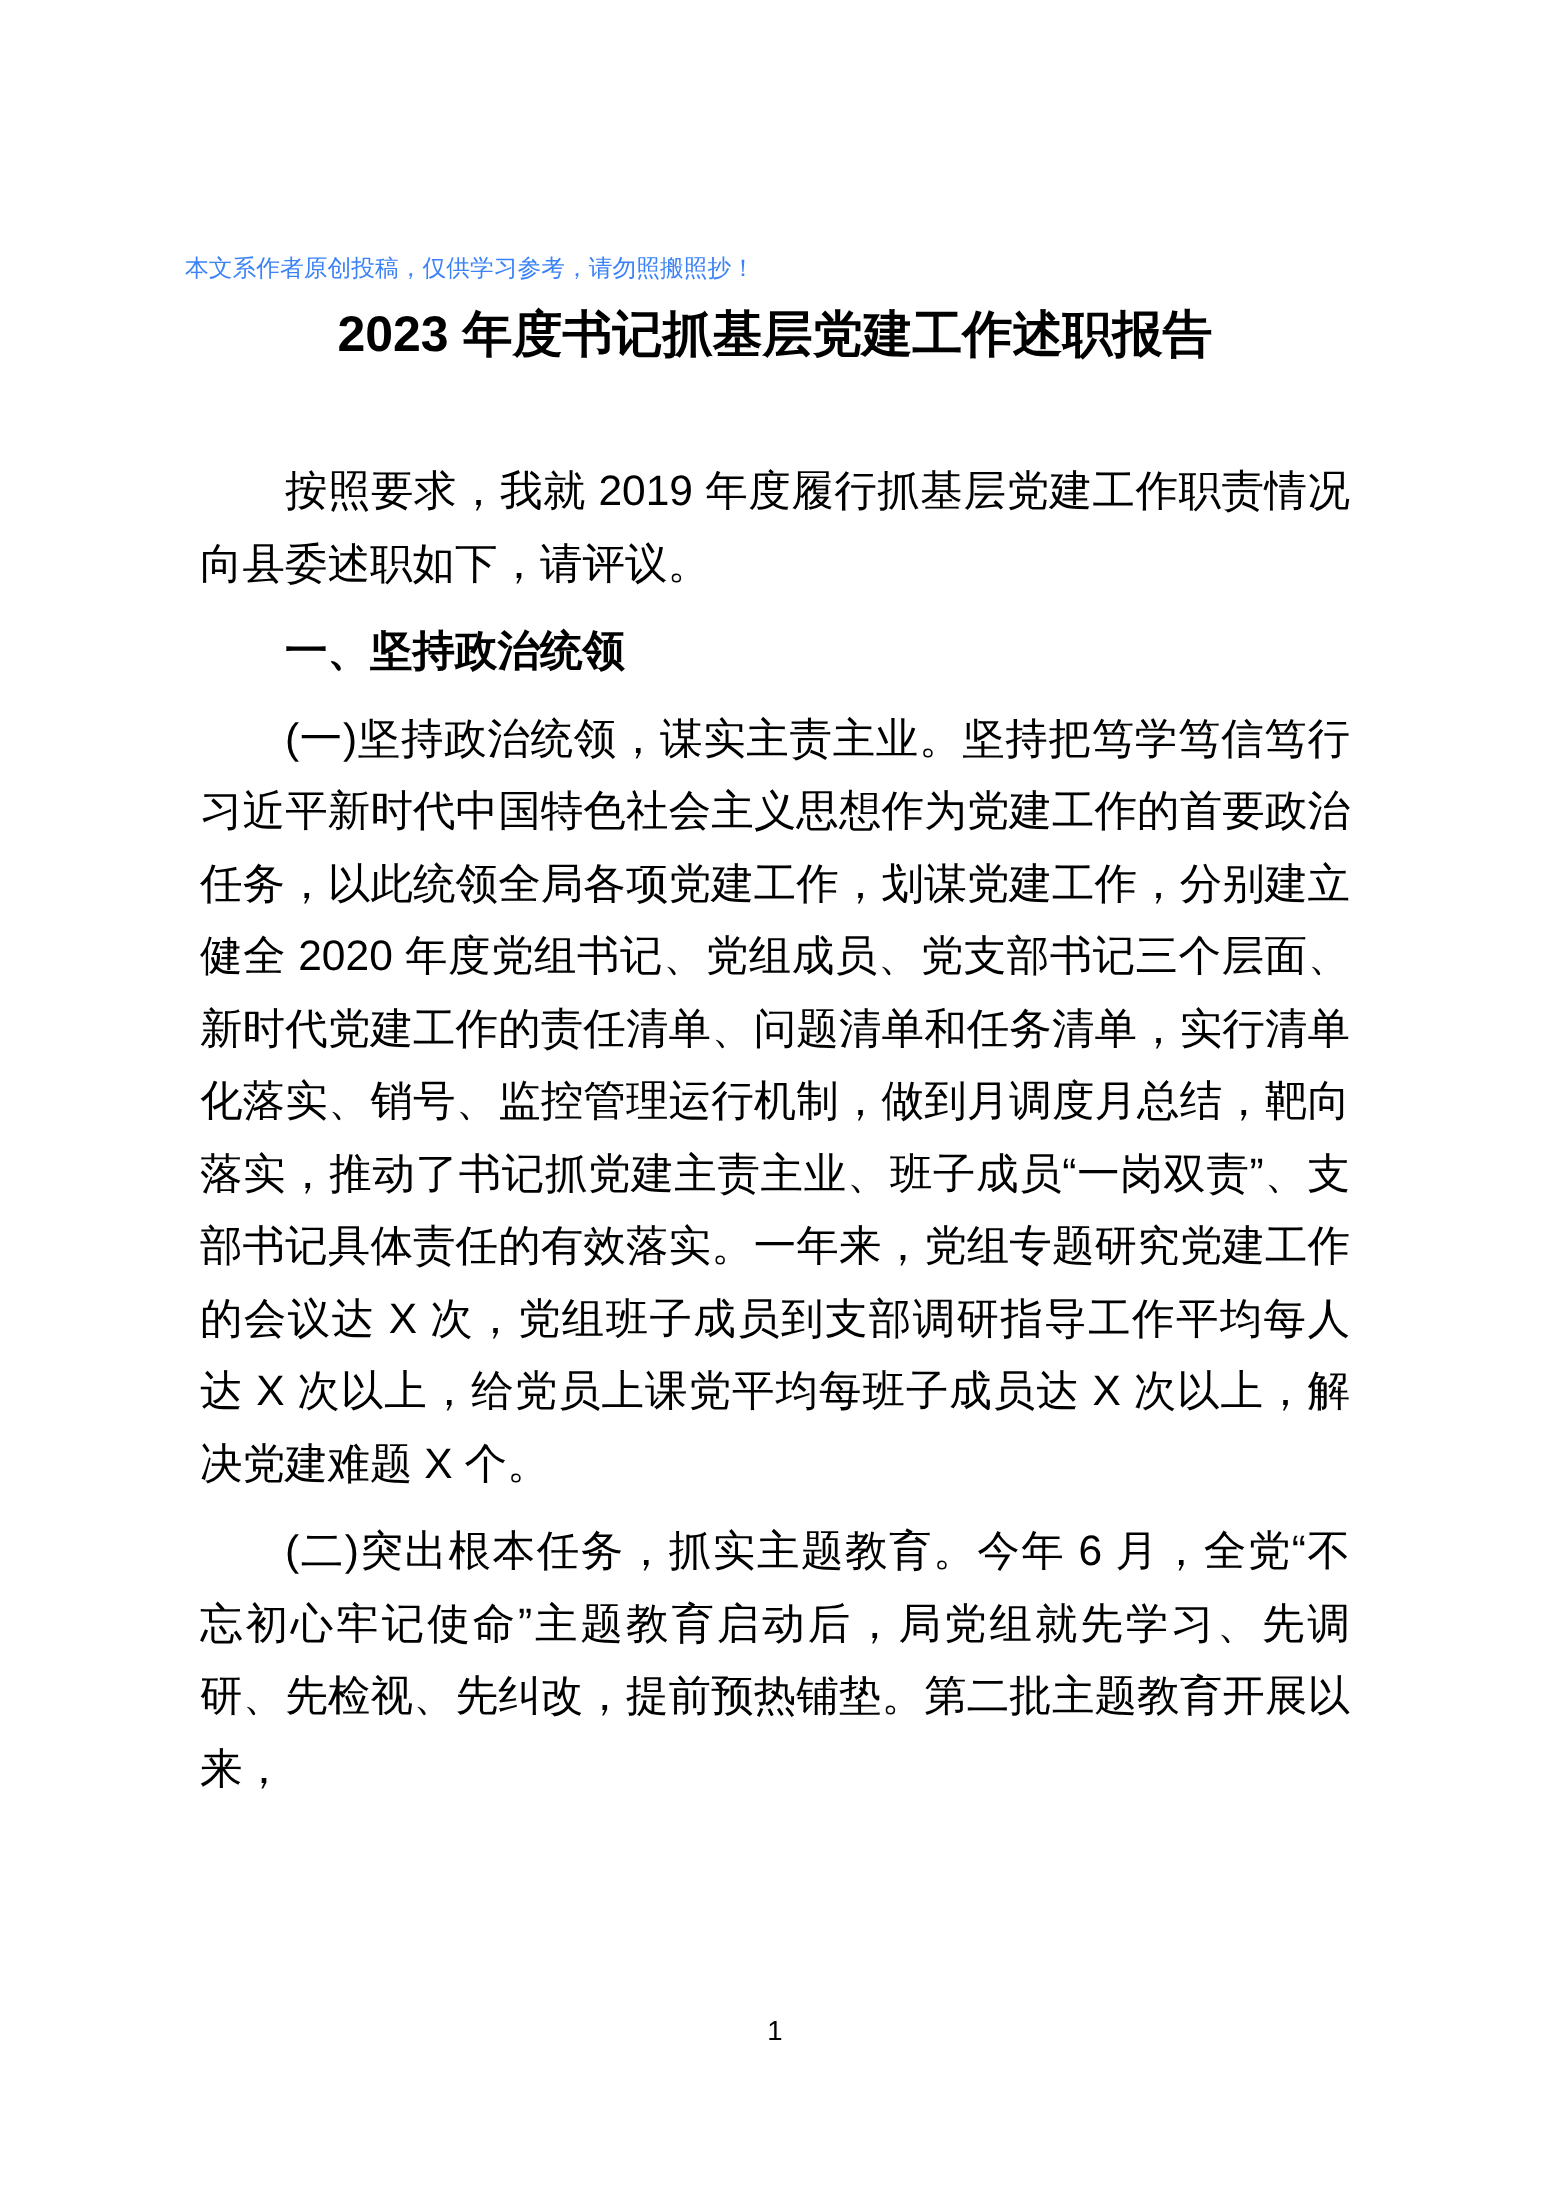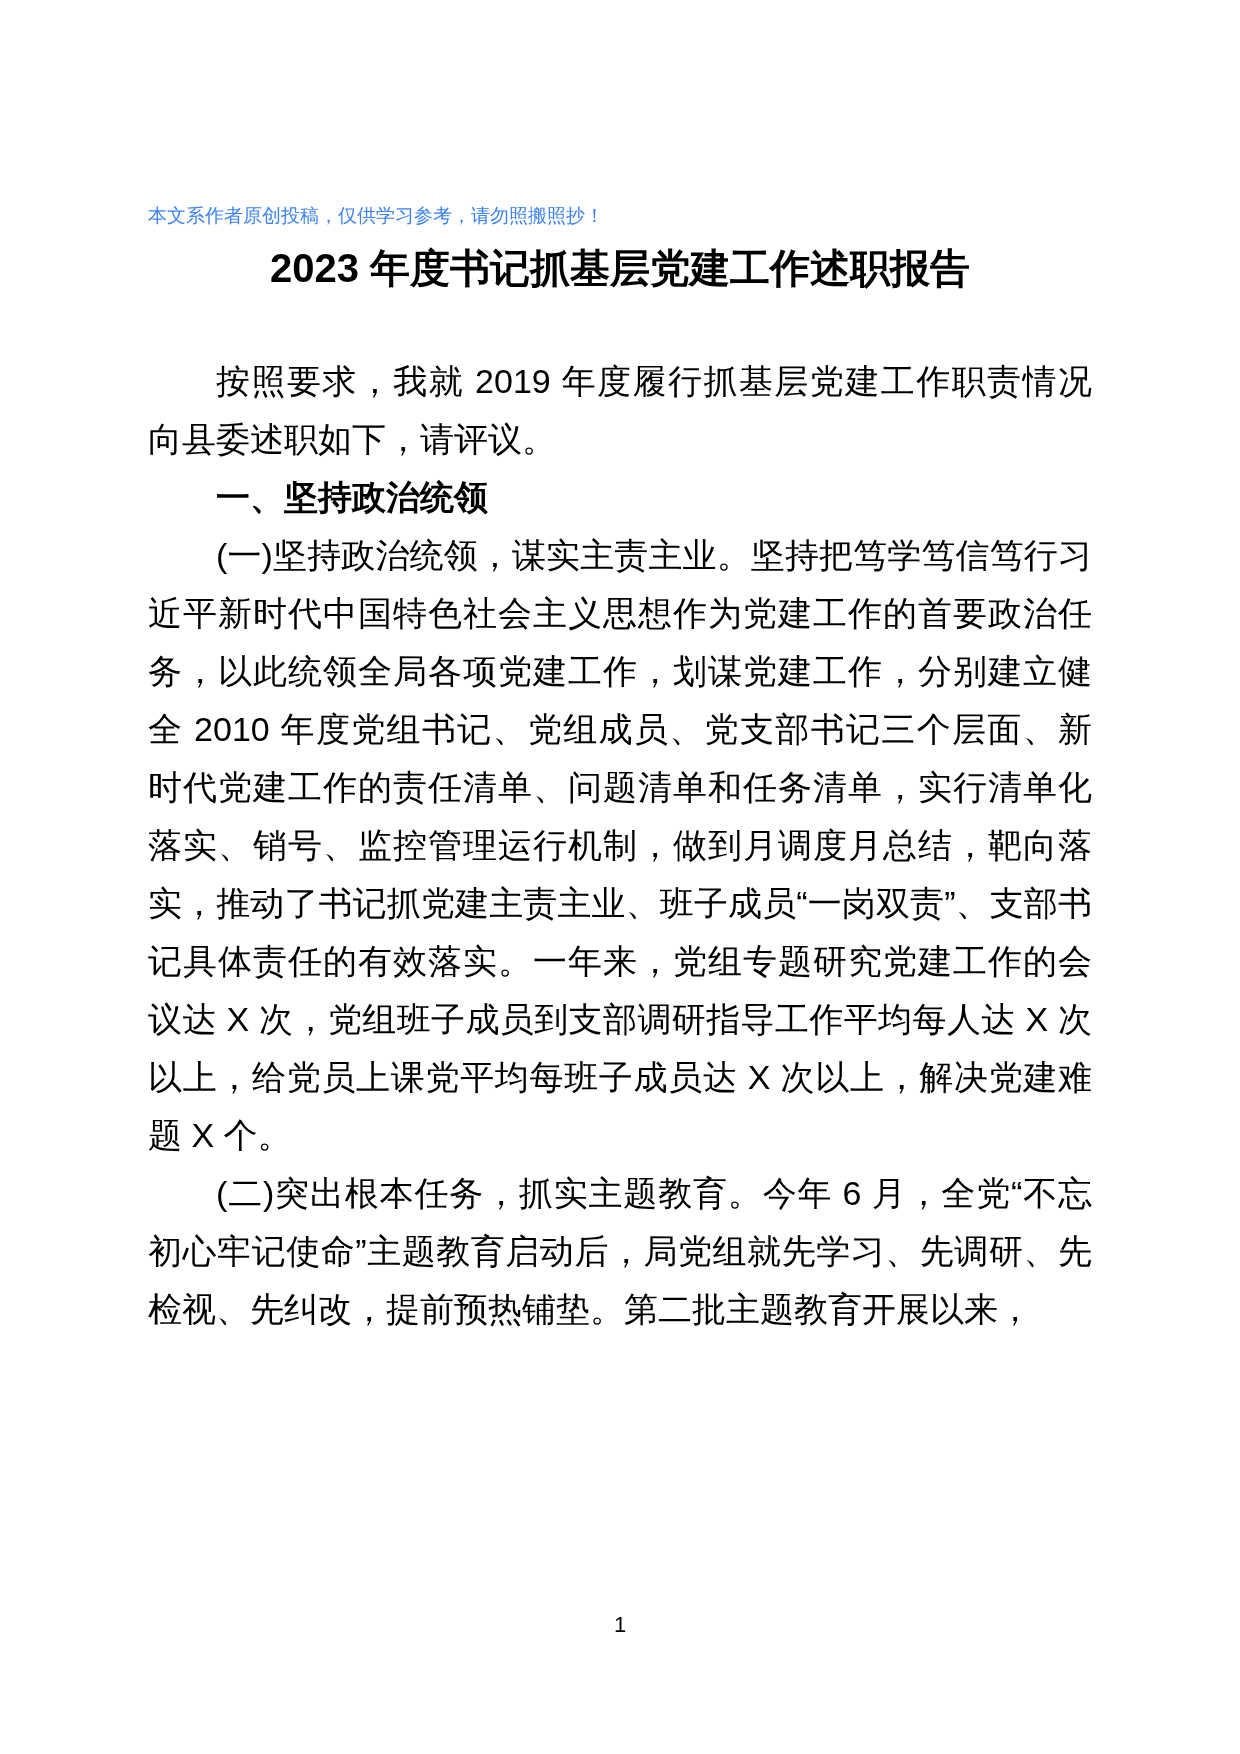--- a/index.html
+++ b/index.html
@@ -42,21 +42,21 @@
       left: 148px;
       top: 352px;
       width: 944px;
       font-size: 34px;
       line-height: 58px;
       text-align: justify;
       text-justify: inter-ideograph;
       color: #000000;
     }
     .para {
-      margin: 0;
+      margin: 12px;
       text-indent: 2em;
       word-break: break-all;
     }
     .para.heading {
       font-weight: 700;
     }
     .page-number {
       position: absolute;
       left: 0;
       top: 1612px;
@@ -71,19 +71,19 @@
 
 <div class="page">
 
   <div class="disclaimer">本文系作者原创投稿，仅供学习参考，请勿照搬照抄！</div>
 
   <h1 class="doc-title">2023 年度书记抓基层党建工作述职报告</h1>
 
   <div class="doc-body">
     <p class="para">按照要求，我就 2019 年度履行抓基层党建工作职责情况向县委述职如下，请评议。</p>
     <p class="para heading">一、坚持政治统领</p>
-    <p class="para">(一)坚持政治统领，谋实主责主业。坚持把笃学笃信笃行习近平新时代中国特色社会主义思想作为党建工作的首要政治任务，以此统领全局各项党建工作，划谋党建工作，分别建立健全 2010 年度党组书记、党组成员、党支部书记三个层面、新时代党建工作的责任清单、问题清单和任务清单，实行清单化落实、销号、监控管理运行机制，做到月调度月总结，靶向落实，推动了书记抓党建主责主业、班子成员“一岗双责”、支部书记具体责任的有效落实。一年来，党组专题研究党建工作的会议达 X 次，党组班子成员到支部调研指导工作平均每人达 X 次以上，给党员上课党平均每班子成员达 X 次以上，解决党建难题 X 个。</p>
+    <p class="para">(一)坚持政治统领，谋实主责主业。坚持把笃学笃信笃行习近平新时代中国特色社会主义思想作为党建工作的首要政治任务，以此统领全局各项党建工作，划谋党建工作，分别建立健全 2020 年度党组书记、党组成员、党支部书记三个层面、新时代党建工作的责任清单、问题清单和任务清单，实行清单化落实、销号、监控管理运行机制，做到月调度月总结，靶向落实，推动了书记抓党建主责主业、班子成员“一岗双责”、支部书记具体责任的有效落实。一年来，党组专题研究党建工作的会议达 X 次，党组班子成员到支部调研指导工作平均每人达 X 次以上，给党员上课党平均每班子成员达 X 次以上，解决党建难题 X 个。</p>
     <p class="para">(二)突出根本任务，抓实主题教育。今年 6 月，全党“不忘初心牢记使命”主题教育启动后，局党组就先学习、先调研、先检视、先纠改，提前预热铺垫。第二批主题教育开展以来，</p>
   </div>
 
   <div class="page-number">1</div>
 
 </div>
 
 </body></html>

